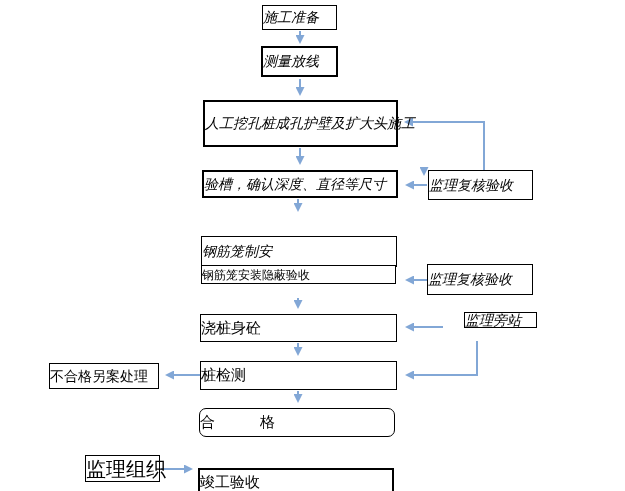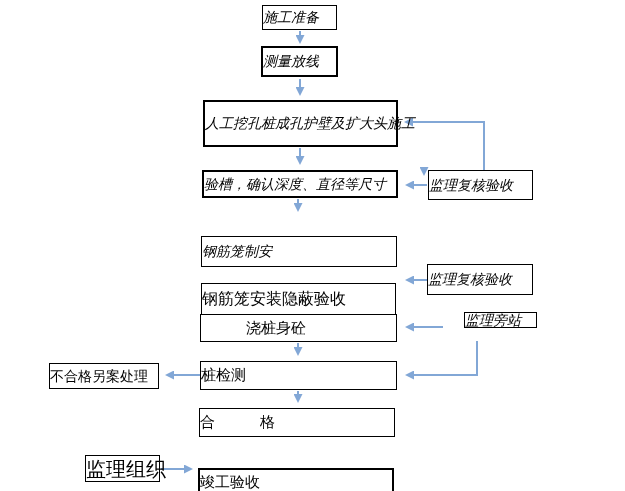--- a/index.html
+++ b/index.html
@@ -17,24 +17,24 @@
   }
   .kai{font-style:italic;}
   .hei{font-style:normal;font-size:15px;}
   .two-line{line-height:23px;}
   
   #b1{left:262px;top:5px;width:75px;height:25px;}
   #b2{left:261px;top:46px;width:77px;height:31px;border-width:2px;}
   #b3{left:203px;top:100px;width:195px;height:47px;border-width:2px;}
   #b4{left:202px;top:170px;width:196px;height:28px;border-width:2px;}
   #b5{left:201px;top:216px;width:196px;height:31px;margin-top:20px;}
-  #b6{left:201px;top:283px;width:195px;height:32px;font-size:16px;}
-  #b7{left:200px;top:314px;width:197px;height:28px;padding-left:45px;}
+  #b6{left:201px;top:265px;width:195px;height:19px;font-size:12px;}
+  #b7{left:200px;top:314px;width:197px;height:28px;}
   #b8{left:200px;top:361px;width:197px;height:29px;}
-  #b9{left:199px;top:408px;width:196px;height:29px;}
+  #b9{left:199px;top:408px;width:196px;height:29px;border-radius:7px;}
   #b10{left:198px;top:468px;width:196px;height:29px;border-width:2px;}
   
   #r1{left:428px;top:170px;width:105px;height:30px;}
   #r2{left:427px;top:264px;width:106px;height:31px;}
   #r3{left:464px;top:312px;width:73px;height:16px;}
   
   #l1{left:49px;top:363px;width:110px;height:26px;font-size:14px;}
   #l2{left:85px;top:455px;width:75px;height:27px;font-size:20px;}
 </style>
 </head>

